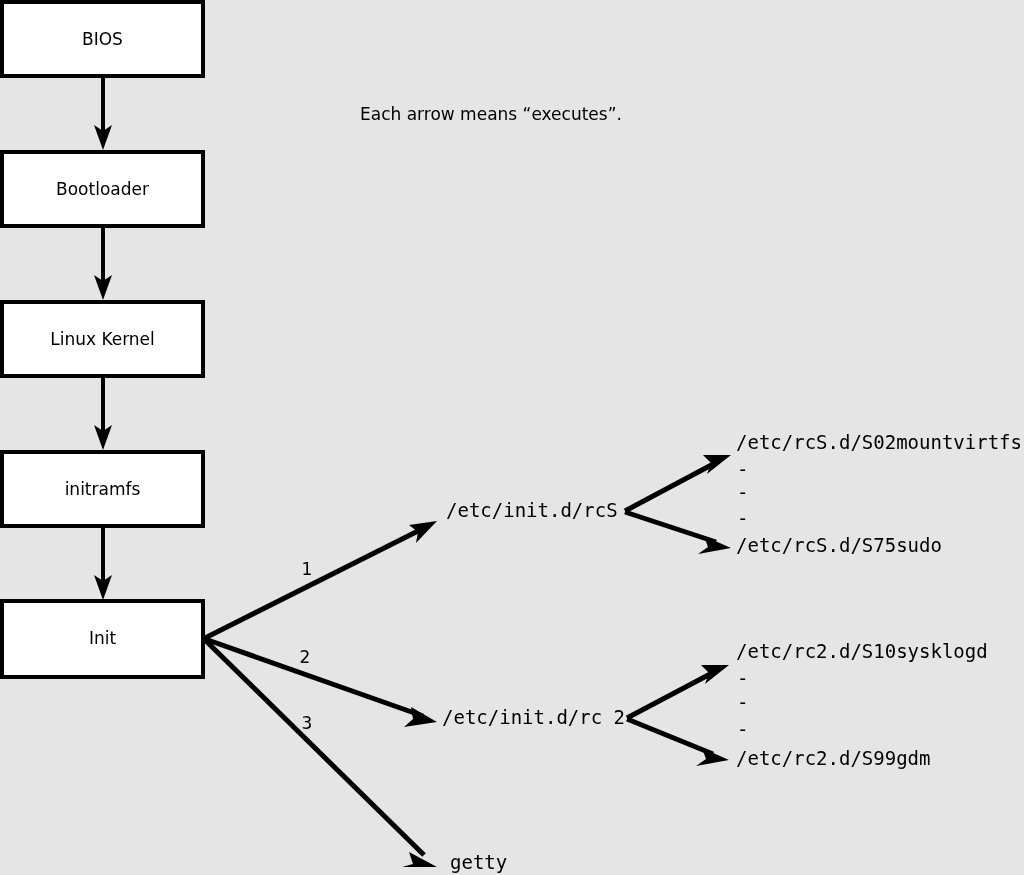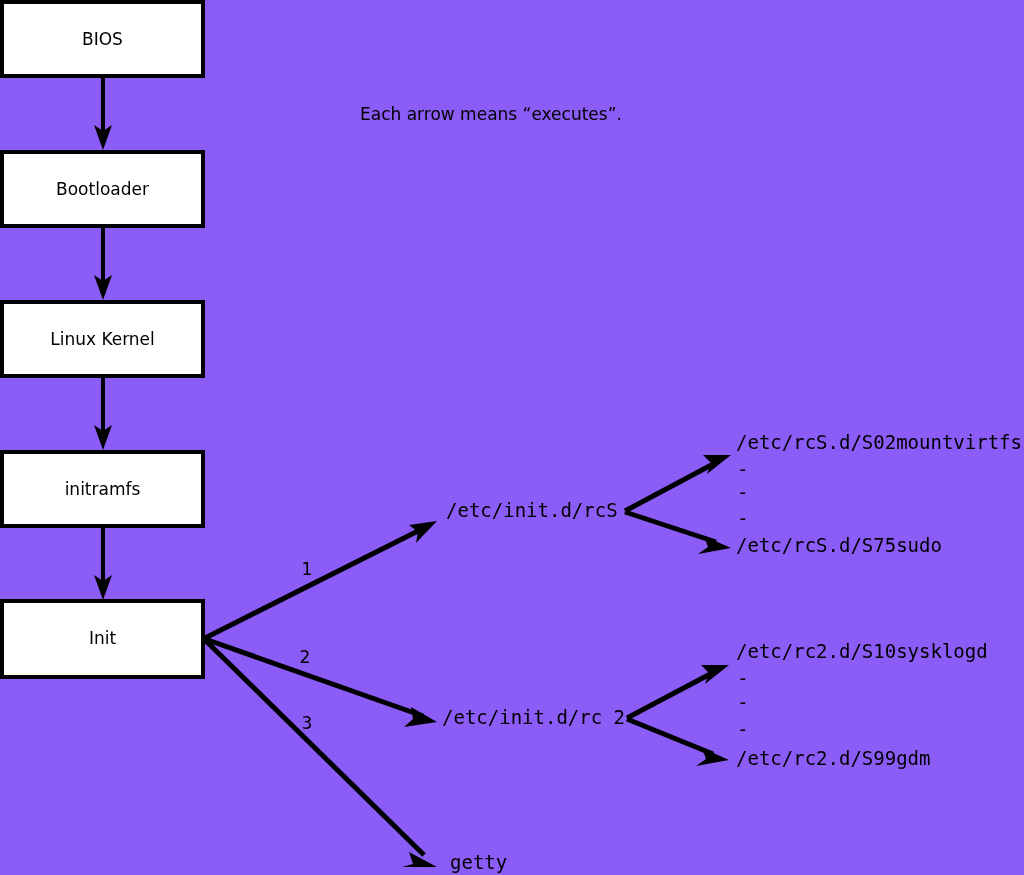--- a/index.html
+++ b/index.html
@@ -4,21 +4,21 @@
 <style>
   html, body {
     margin: 0;
     padding: 0;
     background: #ffffff;
   }
   #canvas {
     position: relative;
     width: 1024px;
     height: 875px;
-    background: #8b5cf6;
+    background: #e5e5e5;
     overflow: hidden;
     font-family: "DejaVu Sans", sans-serif;
   }
   svg#diagram {
     position: absolute;
     left: 0;
     top: 0;
     width: 1024px;
     height: 875px;
     display: block;

